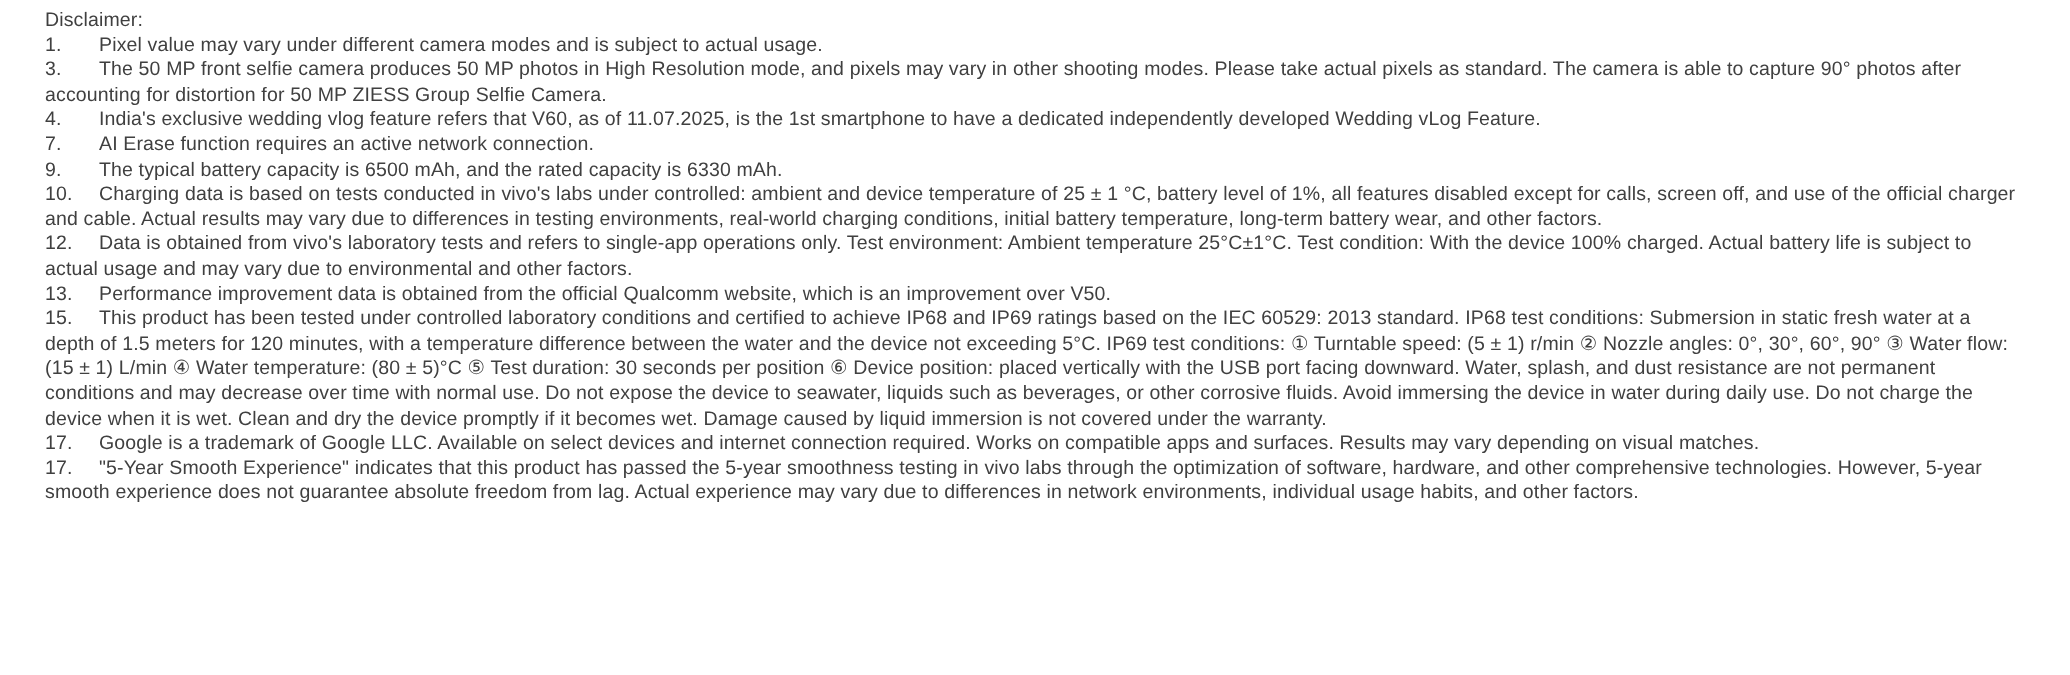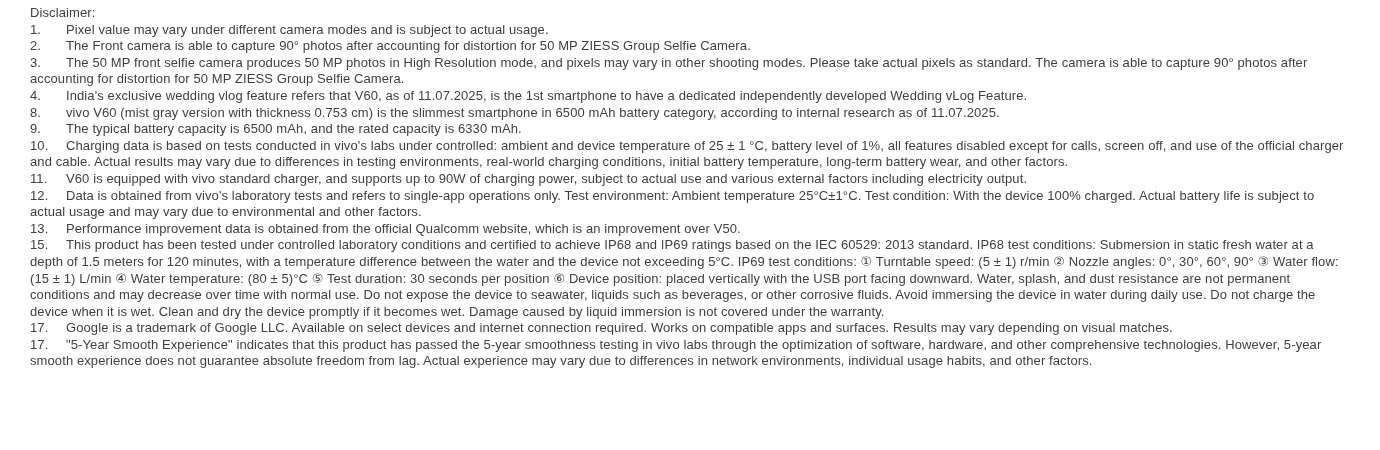--- a/index.html
+++ b/index.html
@@ -36,26 +36,24 @@
     
   }
 </style>
 </head>
 <body>
 
 <div class="disclaimer-wrap">
   <div class="title">Disclaimer:</div>
   <div>
       <div class="item"><span class="num">1.</span><span class="txt">Pixel value may vary under different camera modes and is subject to actual usage.</span></div>
-      <div class="item"><span class="num">2.</span><span class="txt">The Front camera is able to capture 90° photos after accounting for distortion for 50 MP ZIESS Group Selfie Camera.</span></div>
       <div class="item"><span class="num">3.</span><span class="txt">The 50 MP front selfie camera produces 50 MP photos in High Resolution mode, and pixels may vary in other shooting modes. Please take actual pixels as standard. The camera is able to capture 90° photos after accounting for distortion for 50 MP ZIESS Group Selfie Camera.</span></div>
       <div class="item"><span class="num">4.</span><span class="txt">India's exclusive wedding vlog feature refers that V60, as of 11.07.2025, is the 1st smartphone to have a dedicated independently developed Wedding vLog Feature.</span></div>
-      <div class="item"><span class="num">8.</span><span class="txt">vivo V60 (mist gray version with thickness 0.753 cm) is the slimmest smartphone in 6500 mAh battery category, according to internal research as of 11.07.2025.</span></div>
+      <div class="item"><span class="num">7.</span><span class="txt">AI Erase function requires an active network connection.</span></div>
       <div class="item"><span class="num">9.</span><span class="txt">The typical battery capacity is 6500 mAh, and the rated capacity is 6330 mAh.</span></div>
       <div class="item"><span class="num">10.</span><span class="txt">Charging data is based on tests conducted in vivo's labs under controlled: ambient and device temperature of 25 ± 1 °C, battery level of 1%, all features disabled except for calls, screen off, and use of the official charger and cable. Actual results may vary due to differences in testing environments, real-world charging conditions, initial battery temperature, long-term battery wear, and other factors.</span></div>
-      <div class="item"><span class="num">11.</span><span class="txt">V60 is equipped with vivo standard charger, and supports up to 90W of charging power, subject to actual use and various external factors including electricity output.</span></div>
       <div class="item"><span class="num">12.</span><span class="txt">Data is obtained from vivo's laboratory tests and refers to single-app operations only. Test environment: Ambient temperature 25°C±1°C. Test condition: With the device 100% charged. Actual battery life is subject to actual usage and may vary due to environmental and other factors.</span></div>
       <div class="item"><span class="num">13.</span><span class="txt">Performance improvement data is obtained from the official Qualcomm website, which is an improvement over V50.</span></div>
       <div class="item"><span class="num">15.</span><span class="txt">This product has been tested under controlled laboratory conditions and certified to achieve IP68 and IP69 ratings based on the IEC 60529: 2013 standard. IP68 test conditions: Submersion in static fresh water at a depth of 1.5 meters for 120 minutes, with a temperature difference between the water and the device not exceeding 5°C. IP69 test conditions: ① Turntable speed: (5 ± 1) r/min ② Nozzle angles: 0°, 30°, 60°, 90° ③ Water flow: (15 ± 1) L/min ④ Water temperature: (80 ±  5)°C ⑤ Test duration: 30 seconds per position ⑥ Device position: placed vertically with the USB port facing downward. Water, splash, and dust resistance are not permanent conditions and may decrease over time with normal use. Do not expose the device to seawater, liquids such as beverages, or other corrosive fluids. Avoid immersing the device in water during daily use. Do not charge the device when it is wet. Clean and dry the device promptly if it becomes wet. Damage caused by liquid immersion is not covered under the warranty.</span></div>
       <div class="item"><span class="num">17.</span><span class="txt">Google is a trademark of Google LLC. Available on select devices and internet connection required. Works on compatible apps and surfaces. Results may vary depending on visual matches.</span></div>
       <div class="item"><span class="num">17.</span><span class="txt">"5-Year Smooth Experience" indicates that this product has passed the 5-year smoothness testing in vivo labs through the optimization of software, hardware, and other comprehensive technologies. However, 5-year smooth experience does not guarantee absolute freedom from lag. Actual experience may vary due to differences in network environments, individual usage habits, and other factors.</span></div>
     </div>
 </div>
 
 </body></html>

